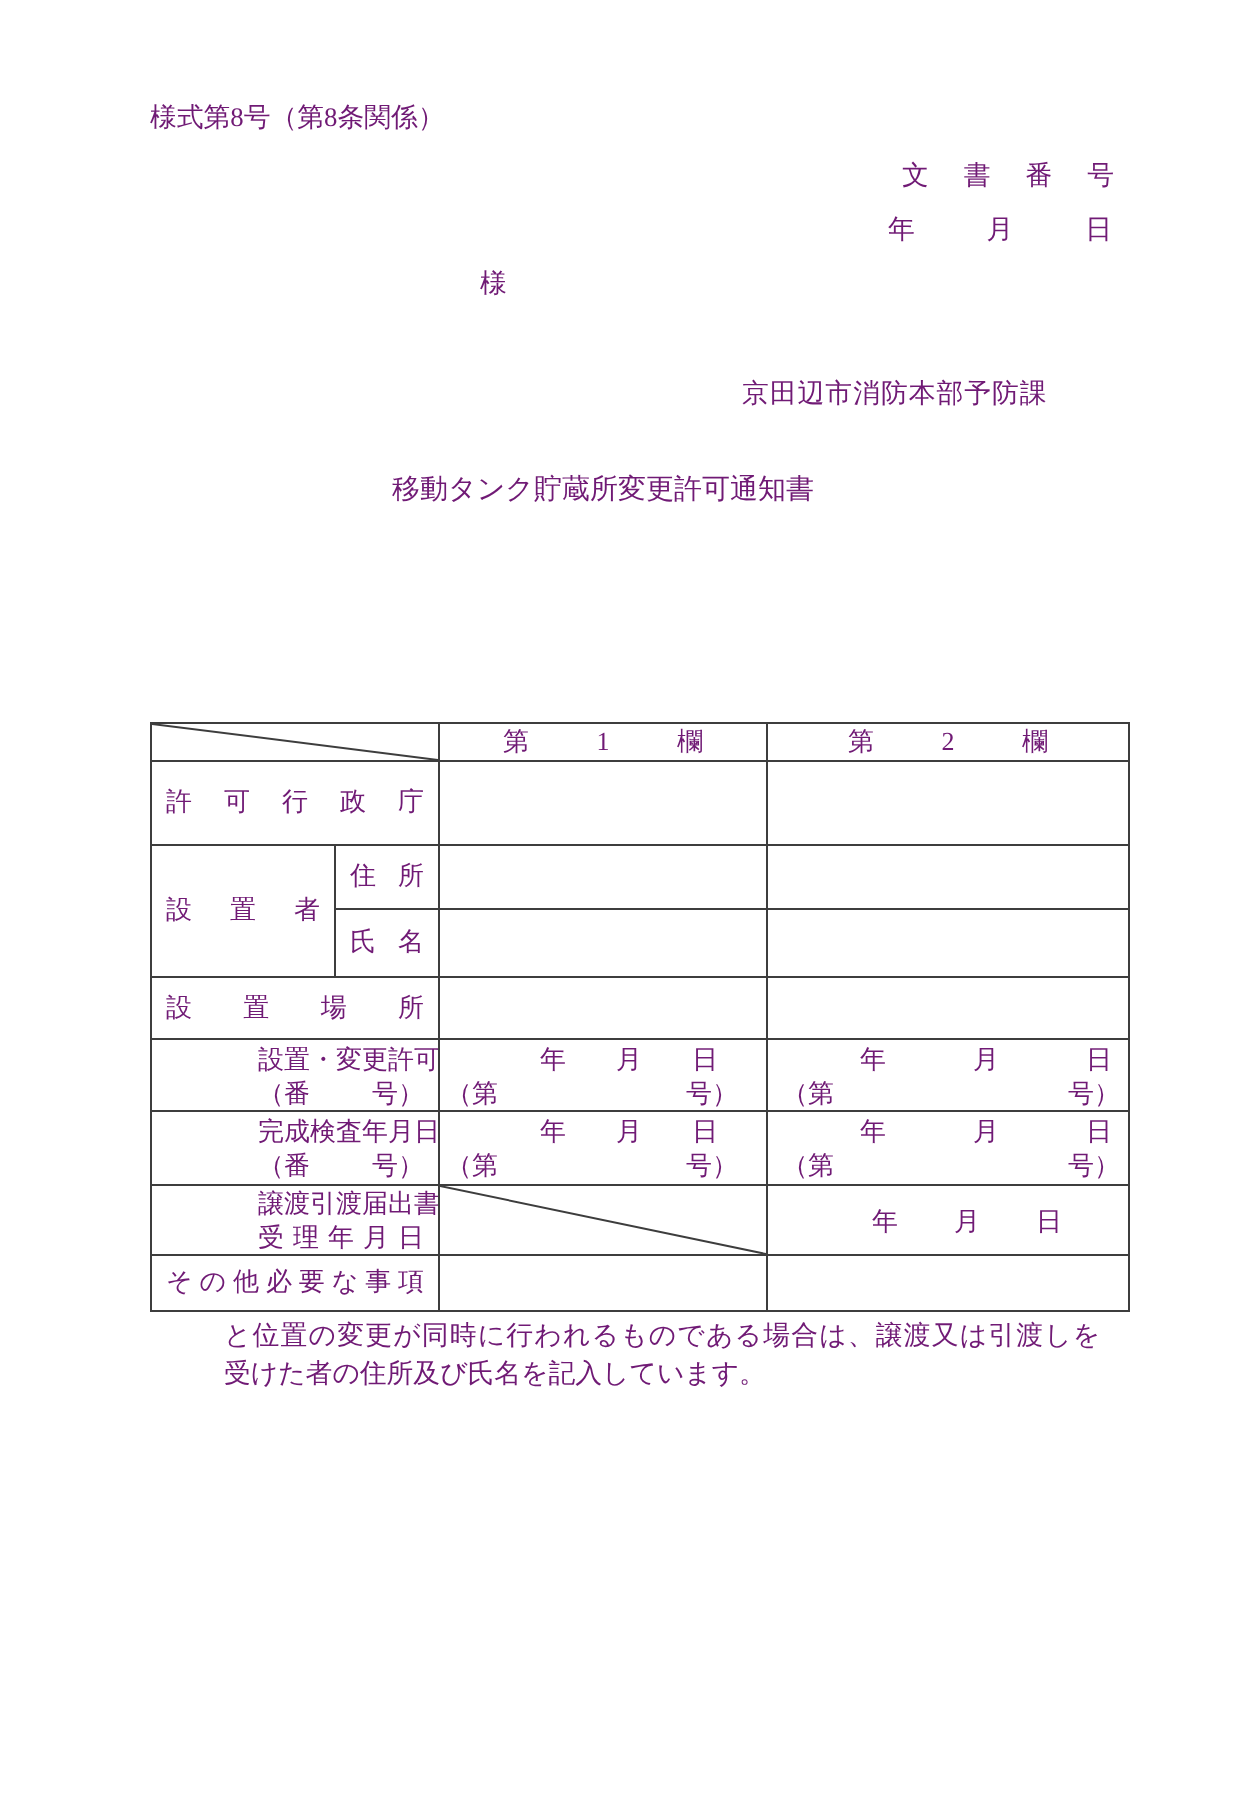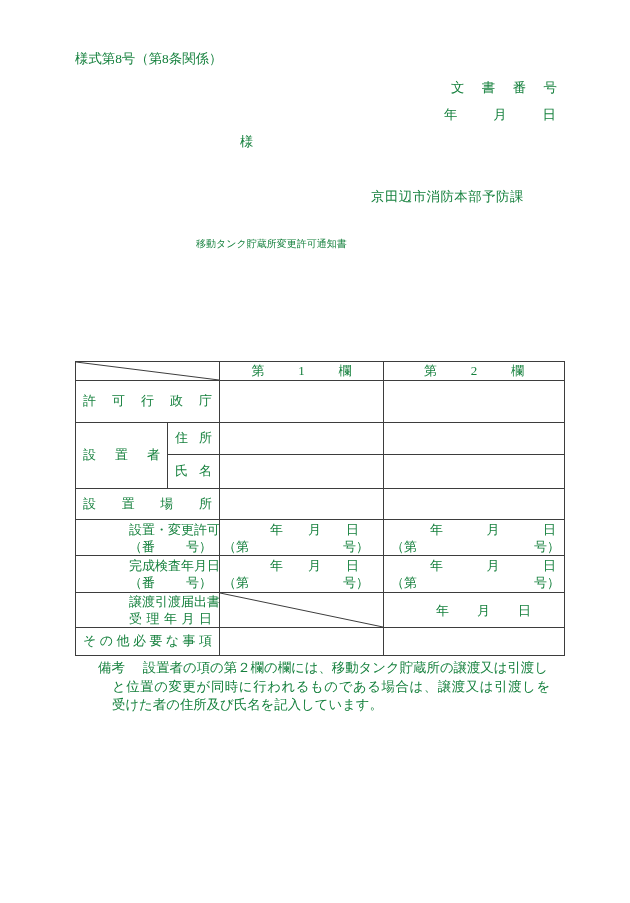--- a/index.html
+++ b/index.html
@@ -1,22 +1,22 @@
 <!DOCTYPE html>
 <html><head>
 <meta charset="utf-8">
 <style>
   html,body{margin:0;padding:0;background:#e8e8e8;}
   .page{
     position:relative;width:630px;height:903px;margin:0 auto;background:#ffffff;
-    font-family:"Liberation Serif","DejaVu Serif",serif;color:#15803d;font-size:13.4px;
+    font-family:"Liberation Serif","DejaVu Serif",serif;color:#701a75;font-size:13.4px;
     overflow:hidden;
   }
   .abs{position:absolute;white-space:nowrap;line-height:1.3;}
-  .title{font-size:10px;}
+  .title{font-size:14px;}
   
   .body-text{white-space:normal;}
   .bl{height:18.2px;line-height:18.2px;white-space:nowrap;overflow:visible;}
   .fill{text-align:justify;text-align-last:justify;}
   .ind{text-indent:13.4px;}
   
   table.form-table{border-collapse:collapse;table-layout:fixed;width:489px;font-size:13px;}
   table.form-table td{border:1px solid #3d3d3d;padding:0 7px;vertical-align:middle;overflow:hidden;}
   .spread{display:flex;justify-content:space-between;}
   .two div{line-height:17px;margin-left:46px;}
@@ -261,21 +261,17 @@
               <span>項</span>
             </div>
           </td>
       <td></td>
       <td></td>
     </tr>
   </tbody>
     </table>
 
   <div class="abs remark" style="left:98px;top:659px">
-    <div class="rl1">
-      <span>備考</span>
-      <span class="rtext">設置者の項の第２欄の欄には、移動タンク貯蔵所の譲渡又は引渡し</span>
-    </div>
     <div class="rl ls06">と位置の変更が同時に行われるものである場合は、譲渡又は引渡しを</div>
     <div class="rl">受けた者の住所及び氏名を記入しています。</div>
   </div>
 
 </div>
 
 </body></html>

